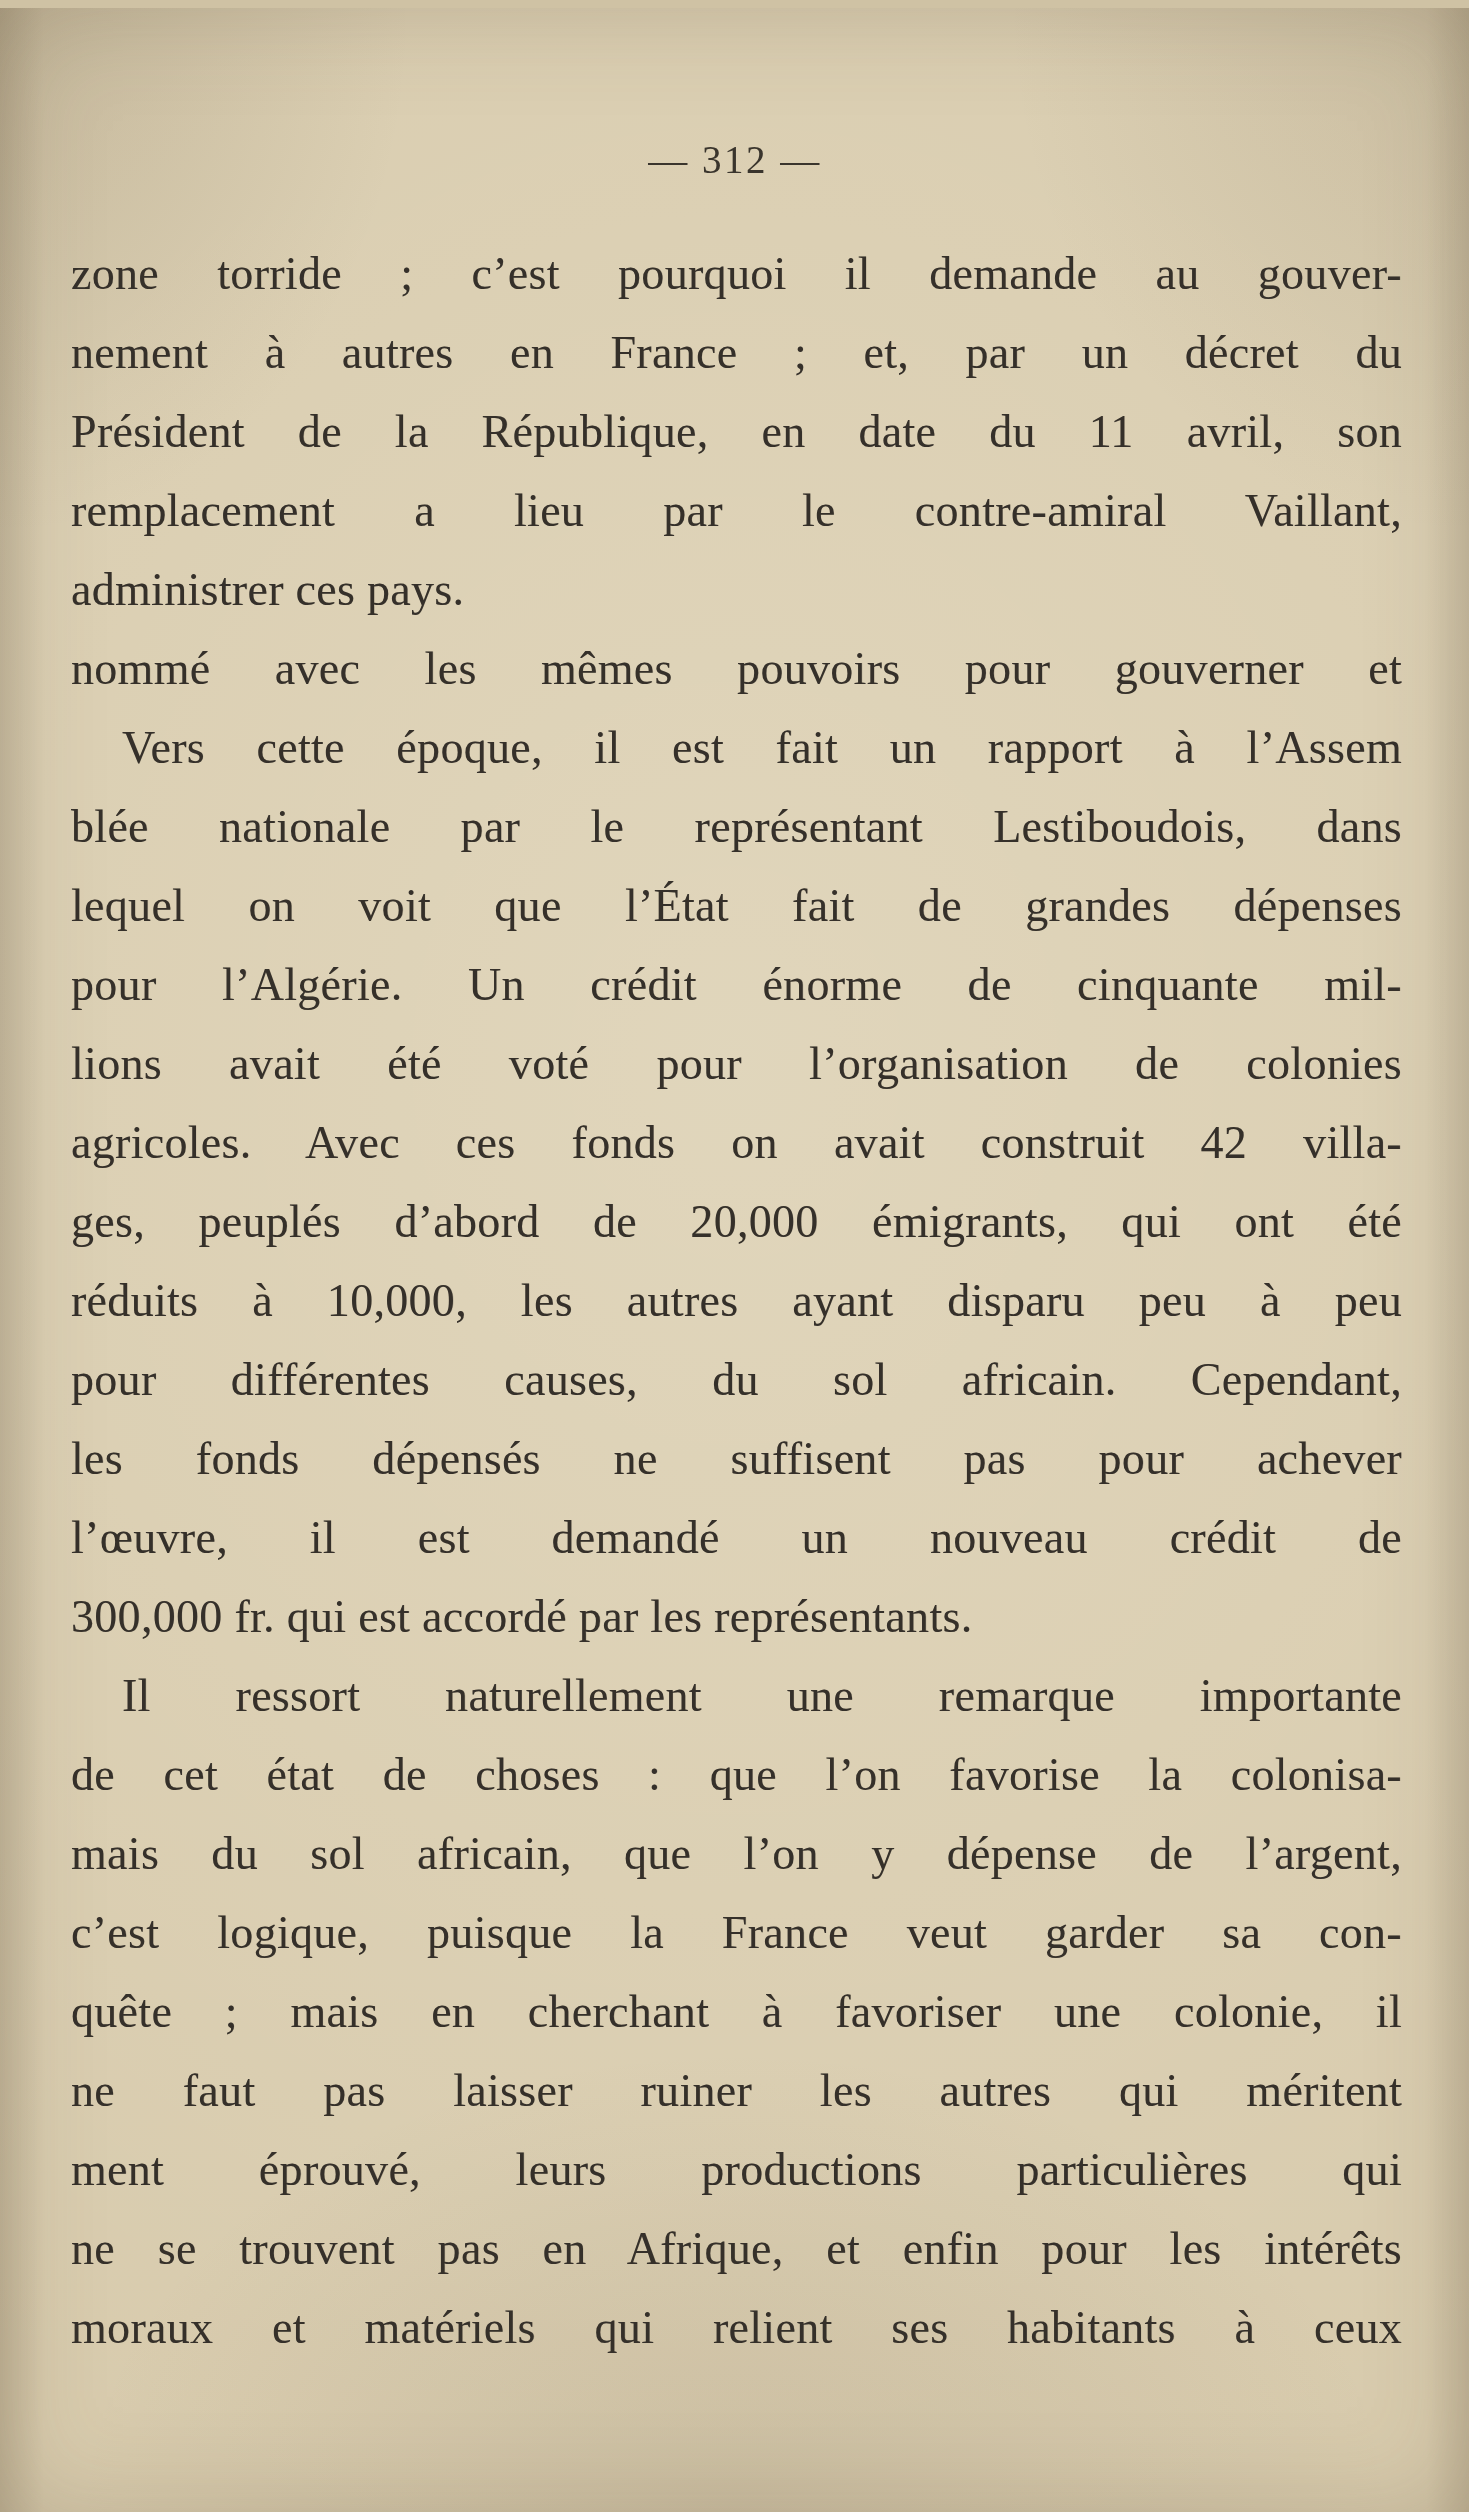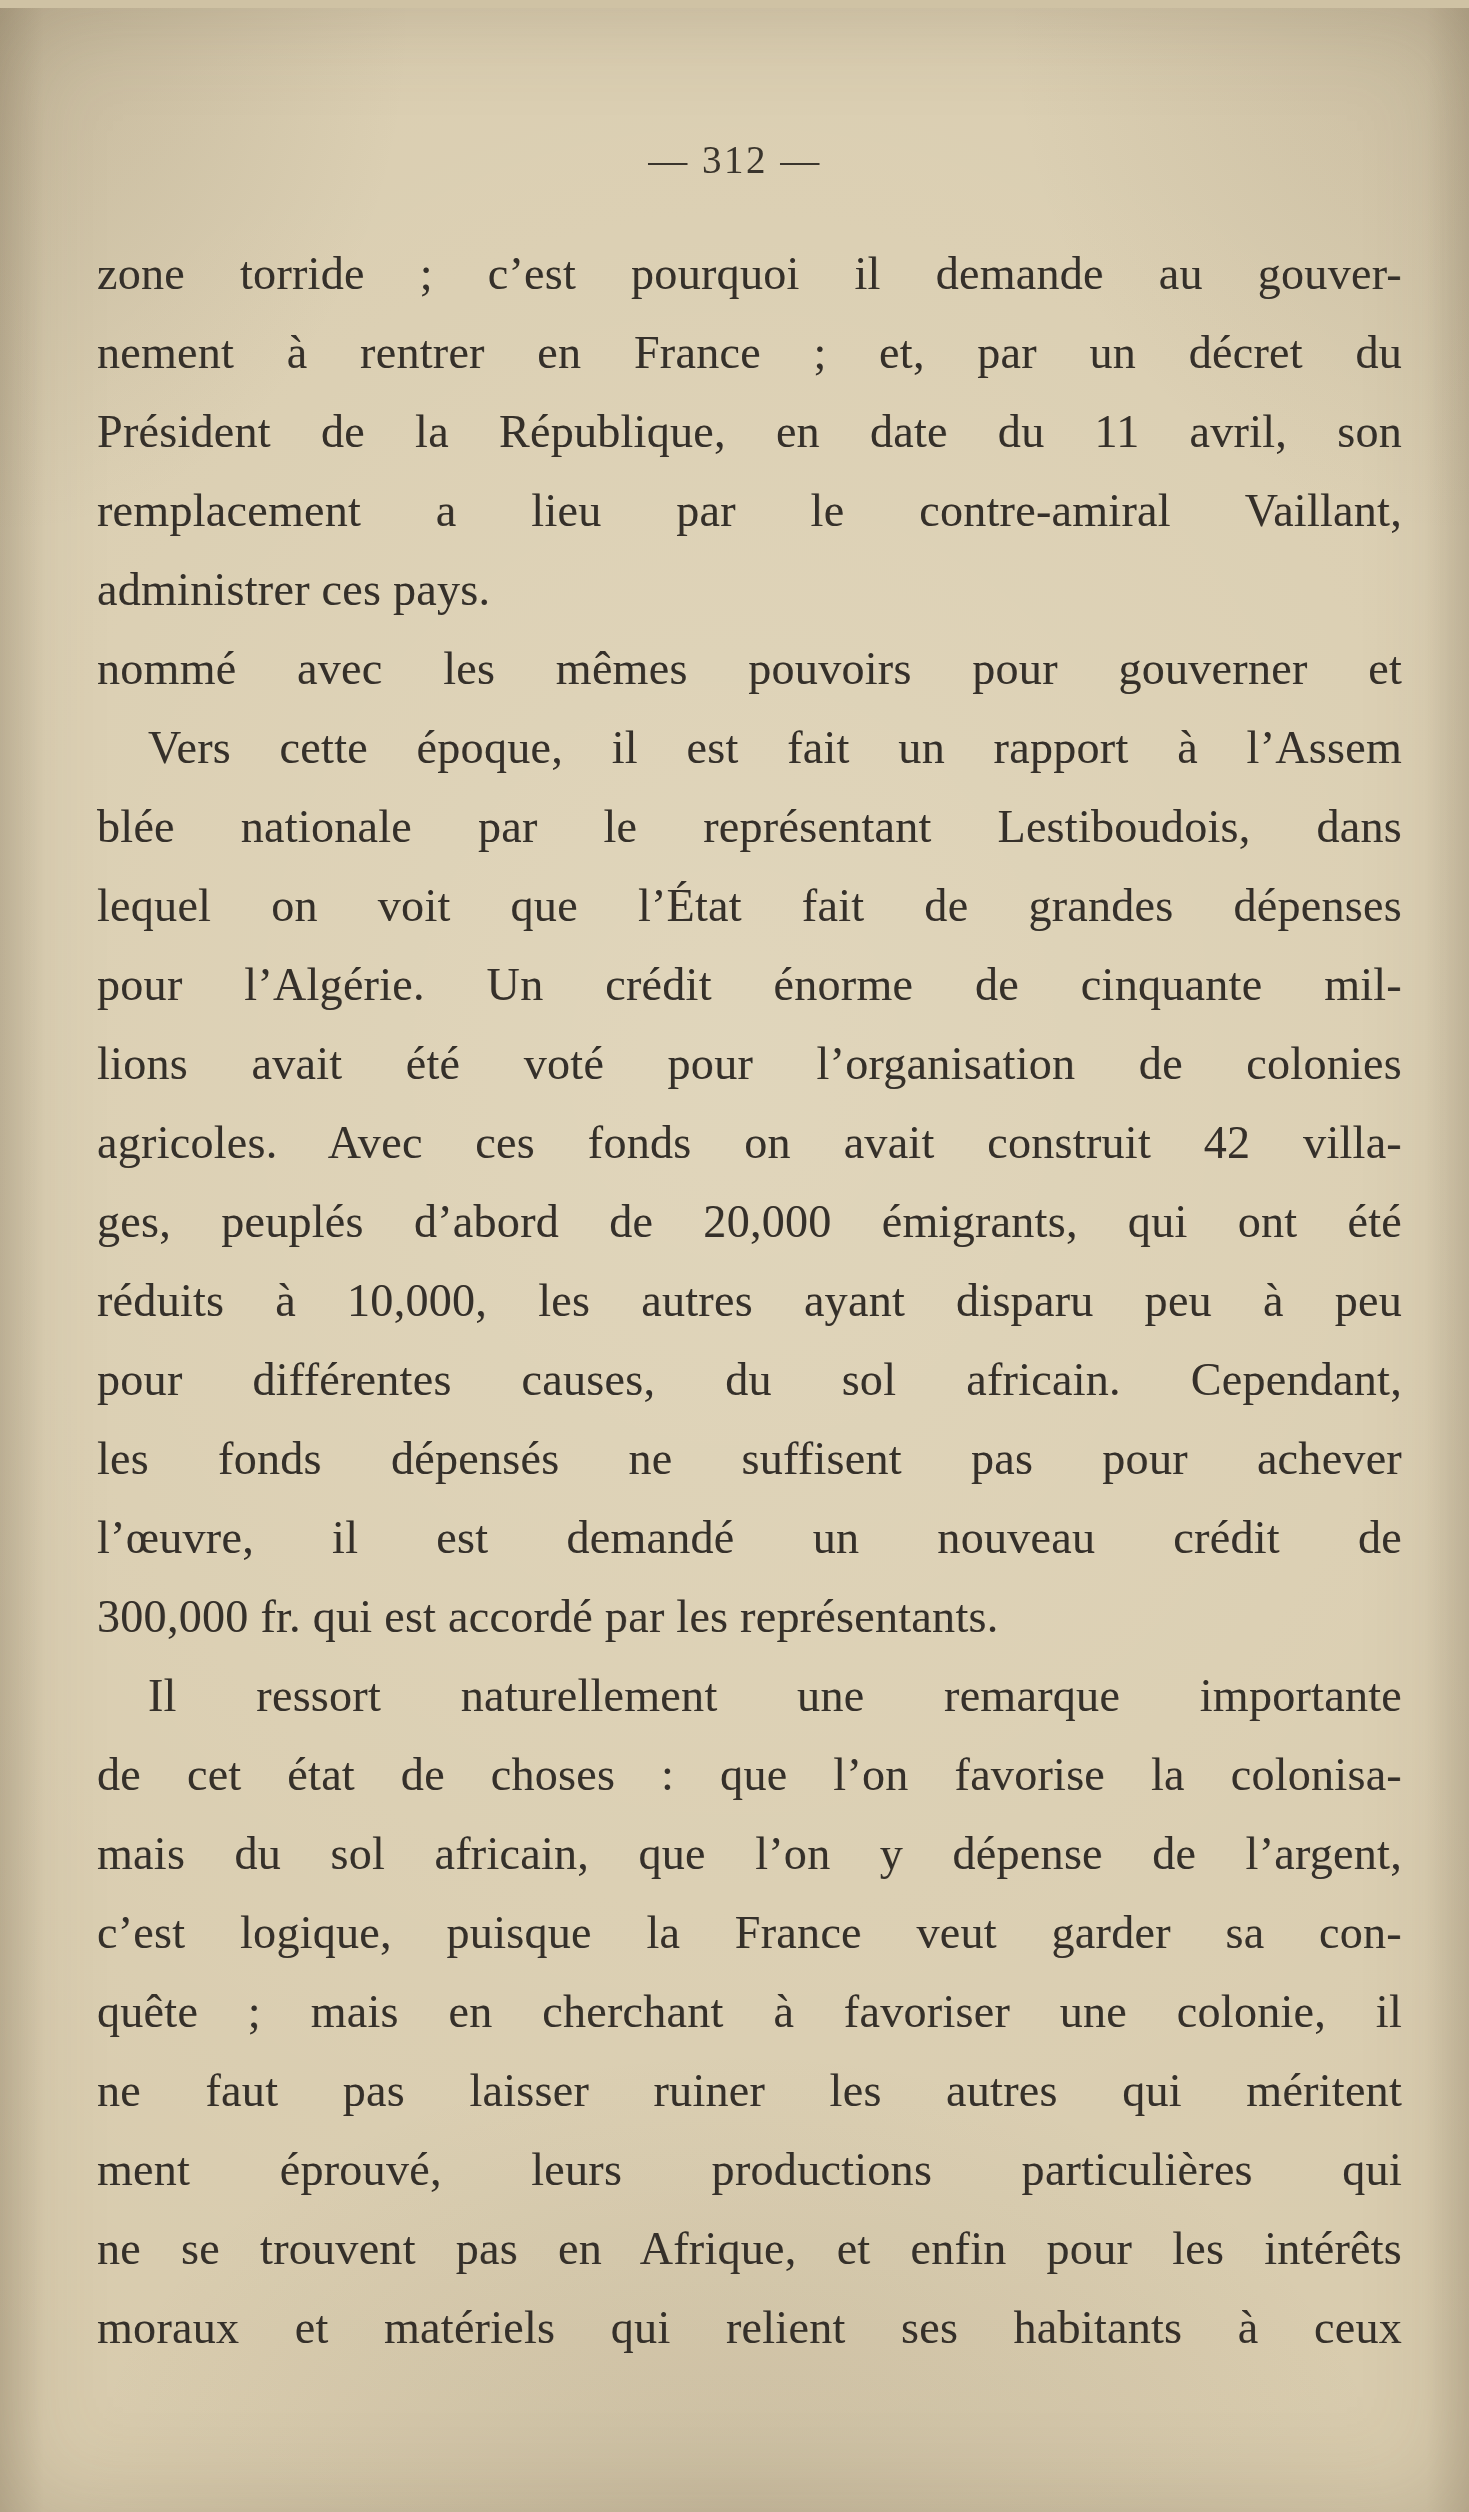--- a/index.html
+++ b/index.html
@@ -27,21 +27,21 @@
   }
   .page-number {
     padding-top: 129px;
     height: 66px;
     text-align: center;
     font-size: 39px;
     letter-spacing: 2.5px;
     color: #3a352d;
   }
   .page-body {
-    padding: 31px 68px 0 97px;
+    padding: 31px 68px 0 71px;
   }
   .paragraph {
     margin: 0;
   }
   .line {
     height: 79px;
     line-height: 79px;
     font-size: 46px;
     letter-spacing: 0.3px;
     white-space: normal;
@@ -59,21 +59,21 @@
   }
 </style>
 </head>
 <body>
 
 <div class="scan-page">
   <div class="page-number">— 312 —</div>
   <main class="page-body">
       <div class="paragraph">
         <div class="line">zone torride ; c’est pourquoi il demande au gouver-</div>
-        <div class="line">nement à rentrer en France ; et, par un décret du</div>
+        <div class="line">nement à autres en France ; et, par un décret du</div>
         <div class="line">Président de la République, en date du 11 avril, son</div>
         <div class="line">remplacement a lieu par le contre-amiral Vaillant,</div>
         <div class="line para-end">administrer ces pays.</div>
         <div class="line">nommé avec les mêmes pouvoirs pour gouverner et</div>
       </div>
       <div class="paragraph">
         <div class="line indent">Vers cette époque, il est fait un rapport à l’Assem</div>
         <div class="line">blée nationale par le représentant Lestiboudois, dans</div>
         <div class="line">lequel on voit que l’État fait de grandes dépenses</div>
         <div class="line">pour l’Algérie. Un crédit énorme de cinquante mil-</div>

